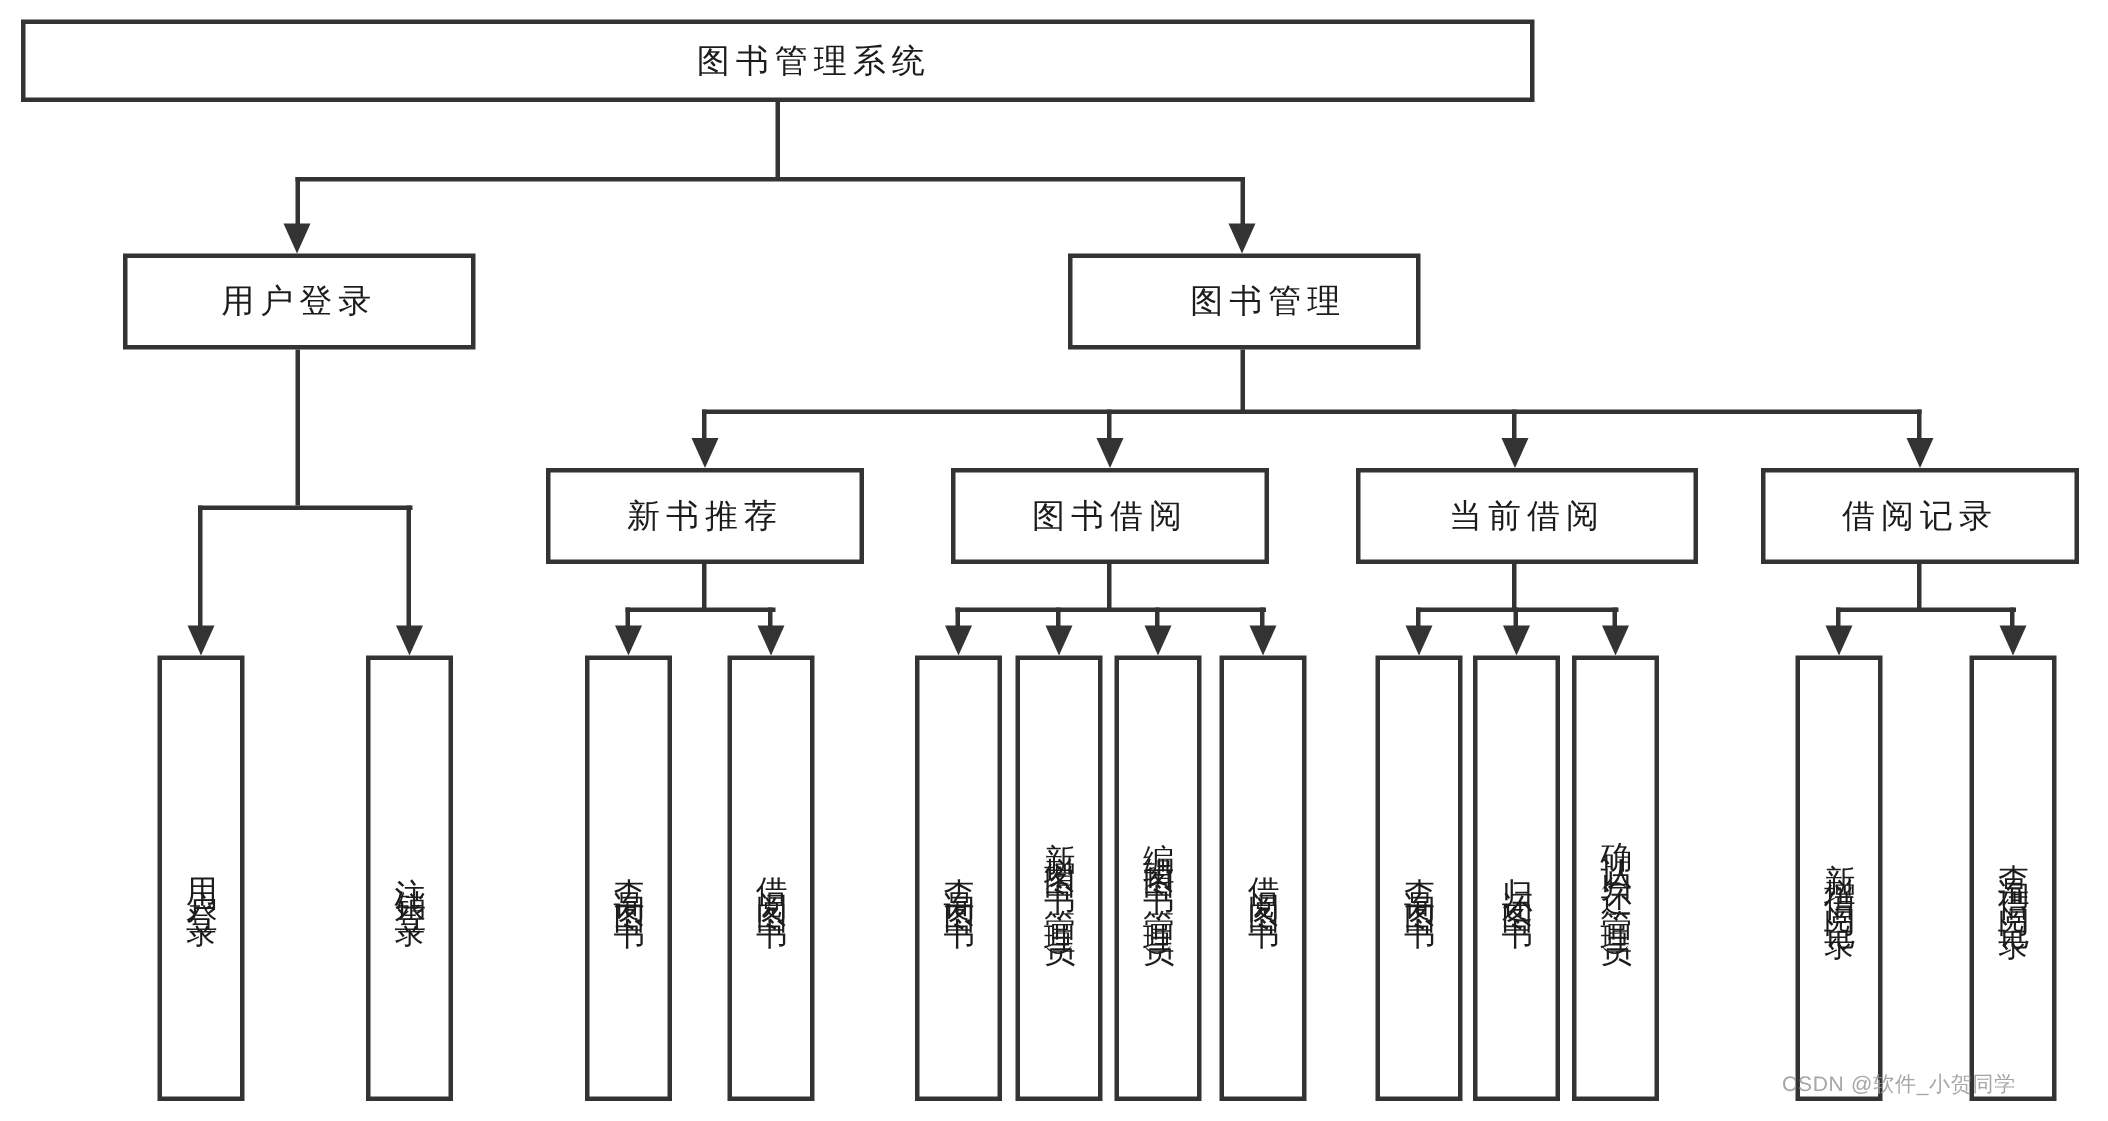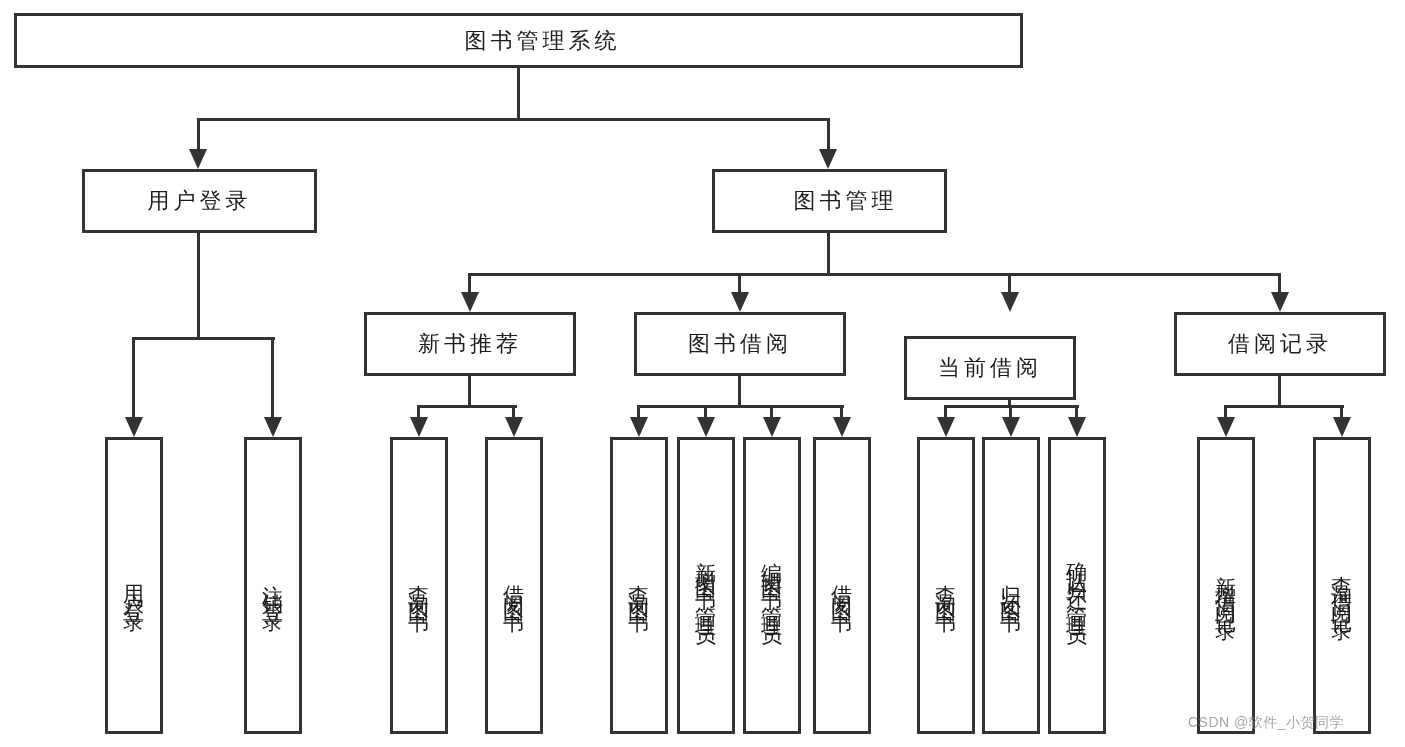--- a/index.html
+++ b/index.html
@@ -106,21 +106,21 @@
     <div class="ar" style="left:1333px;top:417px;"></div>
   </div>
 
   <div class="box" style="left:14px;top:13px;width:1009px;height:55px;padding-left:48px;">图书管理系统</div>
 
   <div class="box" style="left:82px;top:169px;width:235px;height:64px;">用户登录</div>
   <div class="box" style="left:712px;top:169px;width:235px;height:64px;padding-left:32px;">图书管理</div>
 
   <div class="box" style="left:364px;top:312px;width:212px;height:64px;">新书推荐</div>
   <div class="box" style="left:634px;top:312px;width:212px;height:64px;">图书借阅</div>
-  <div class="box" style="left:904px;top:312px;width:172px;height:64px;margin-top:24px;">当前借阅</div>
+  <div class="box" style="left:904px;top:312px;width:228px;height:64px;">当前借阅</div>
   <div class="box" style="left:1174px;top:312px;width:212px;height:64px;">借阅记录</div>
 
   <div class="box vbox" style="left:105px;top:437px;width:58px;height:297px;">用户登录</div>
   <div class="box vbox" style="left:244px;top:437px;width:58px;height:297px;">注销登录</div>
 
   <div class="box vbox" style="left:390px;top:437px;width:58px;height:297px;">查询图书</div>
   <div class="box vbox" style="left:485px;top:437px;width:58px;height:297px;">借阅图书</div>
 
   <div class="box vbox" style="left:610px;top:437px;width:58px;height:297px;">查询图书</div>
   <div class="box vbox" style="left:677px;top:437px;width:58px;height:297px;">新增图书（管理员）</div>

